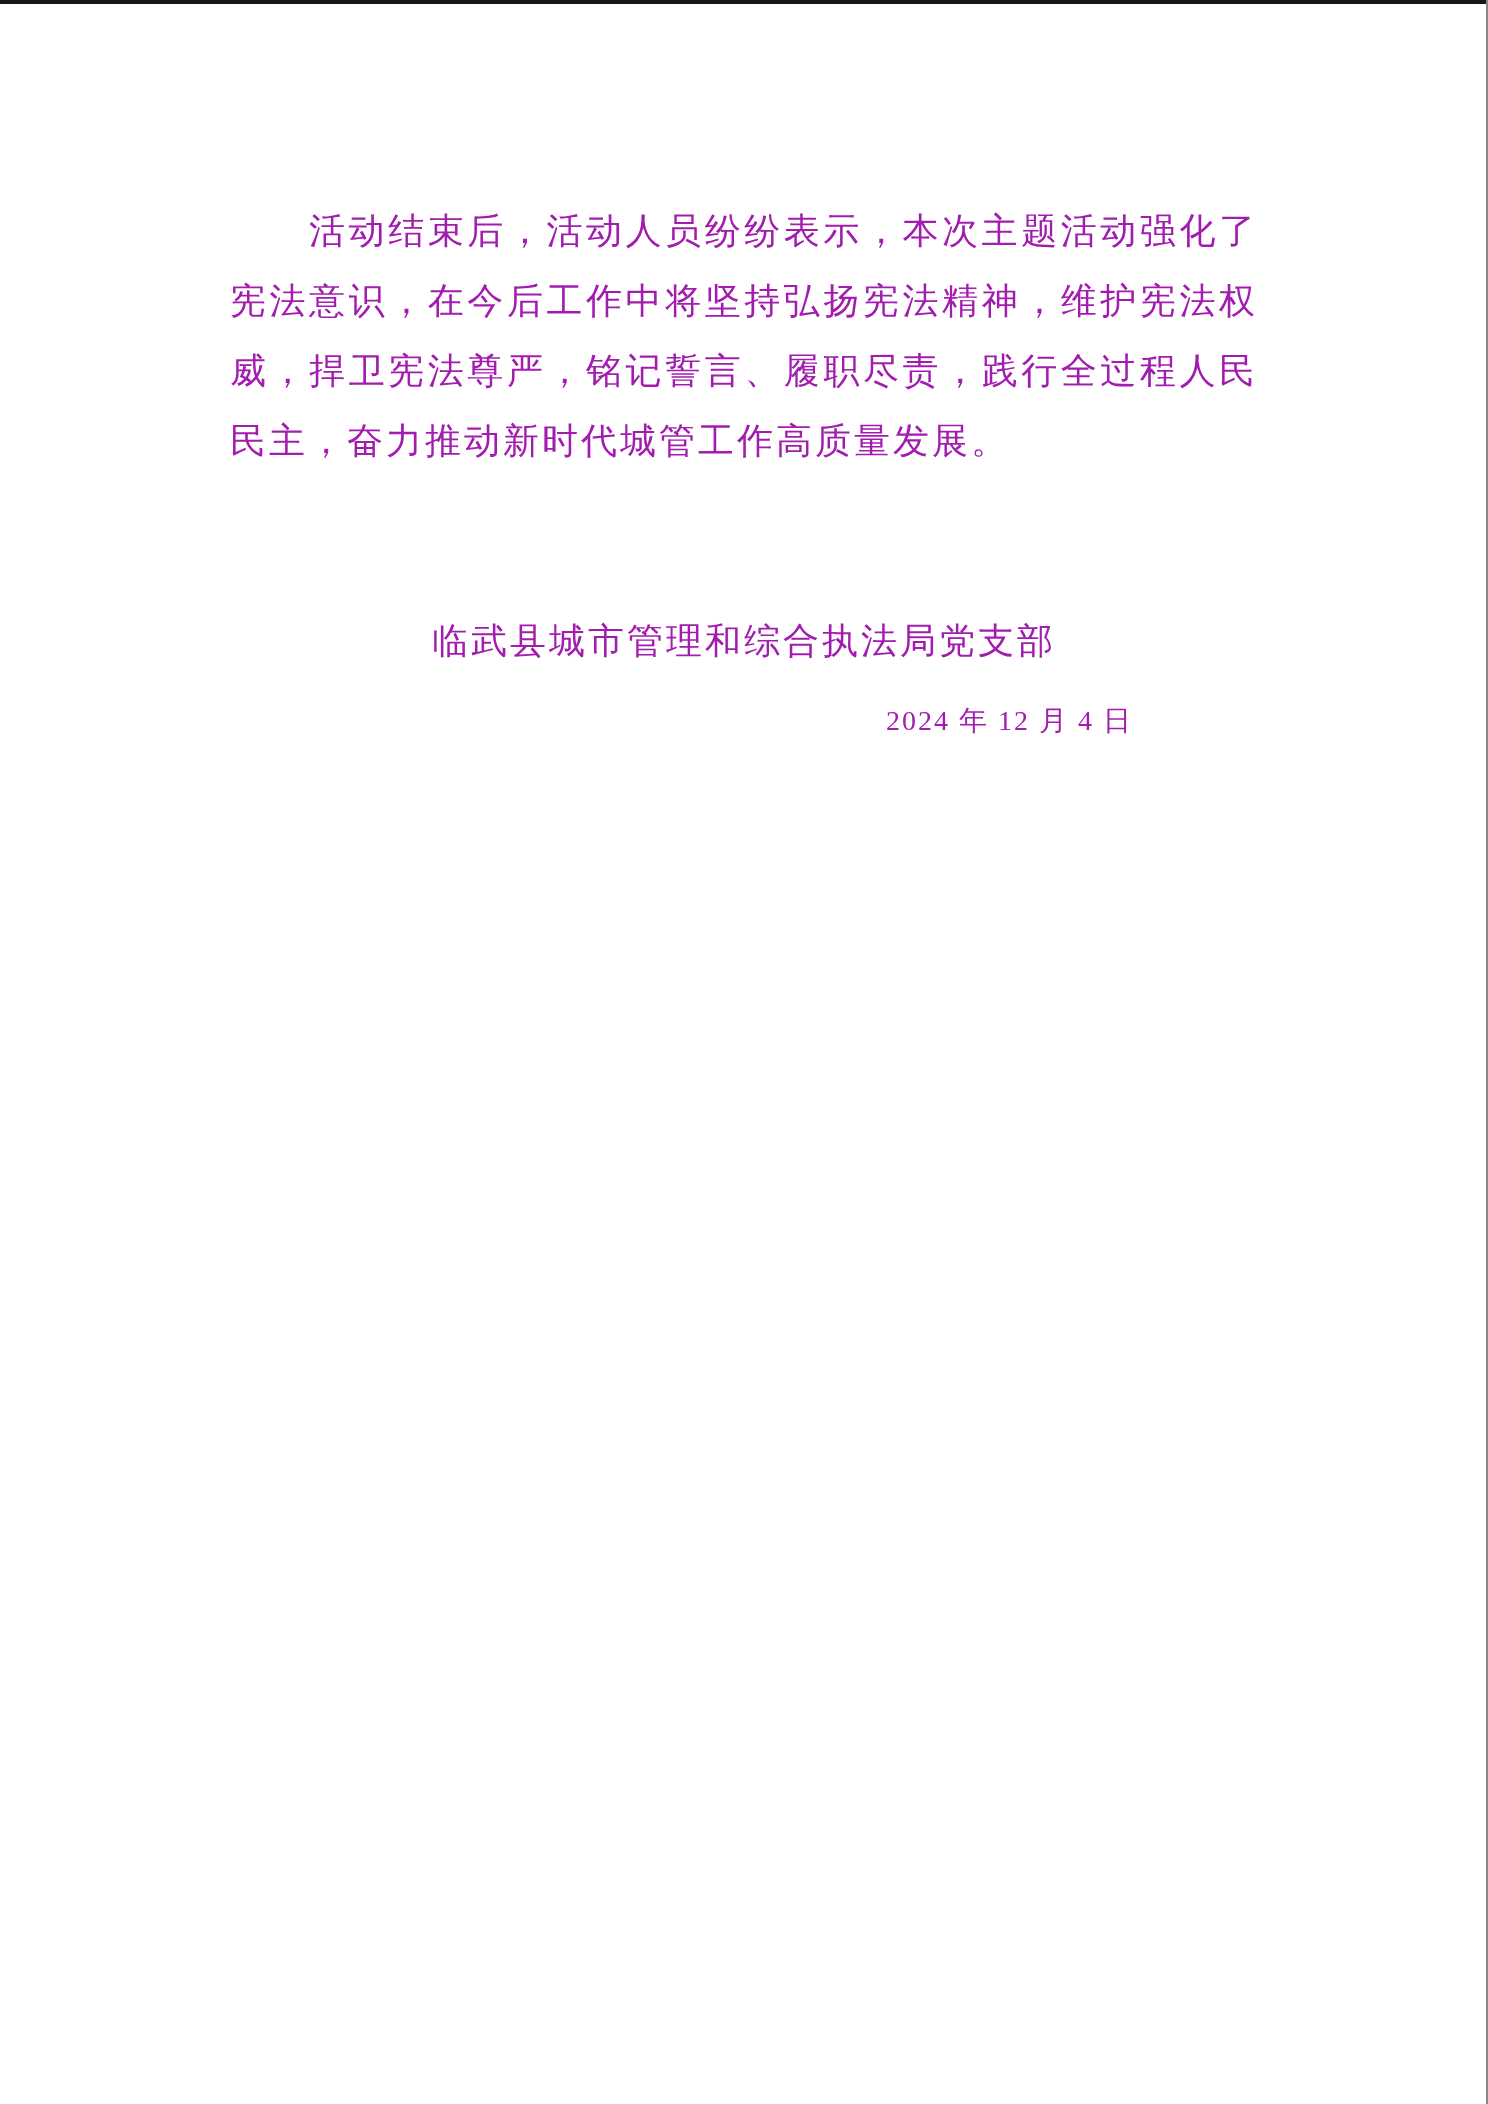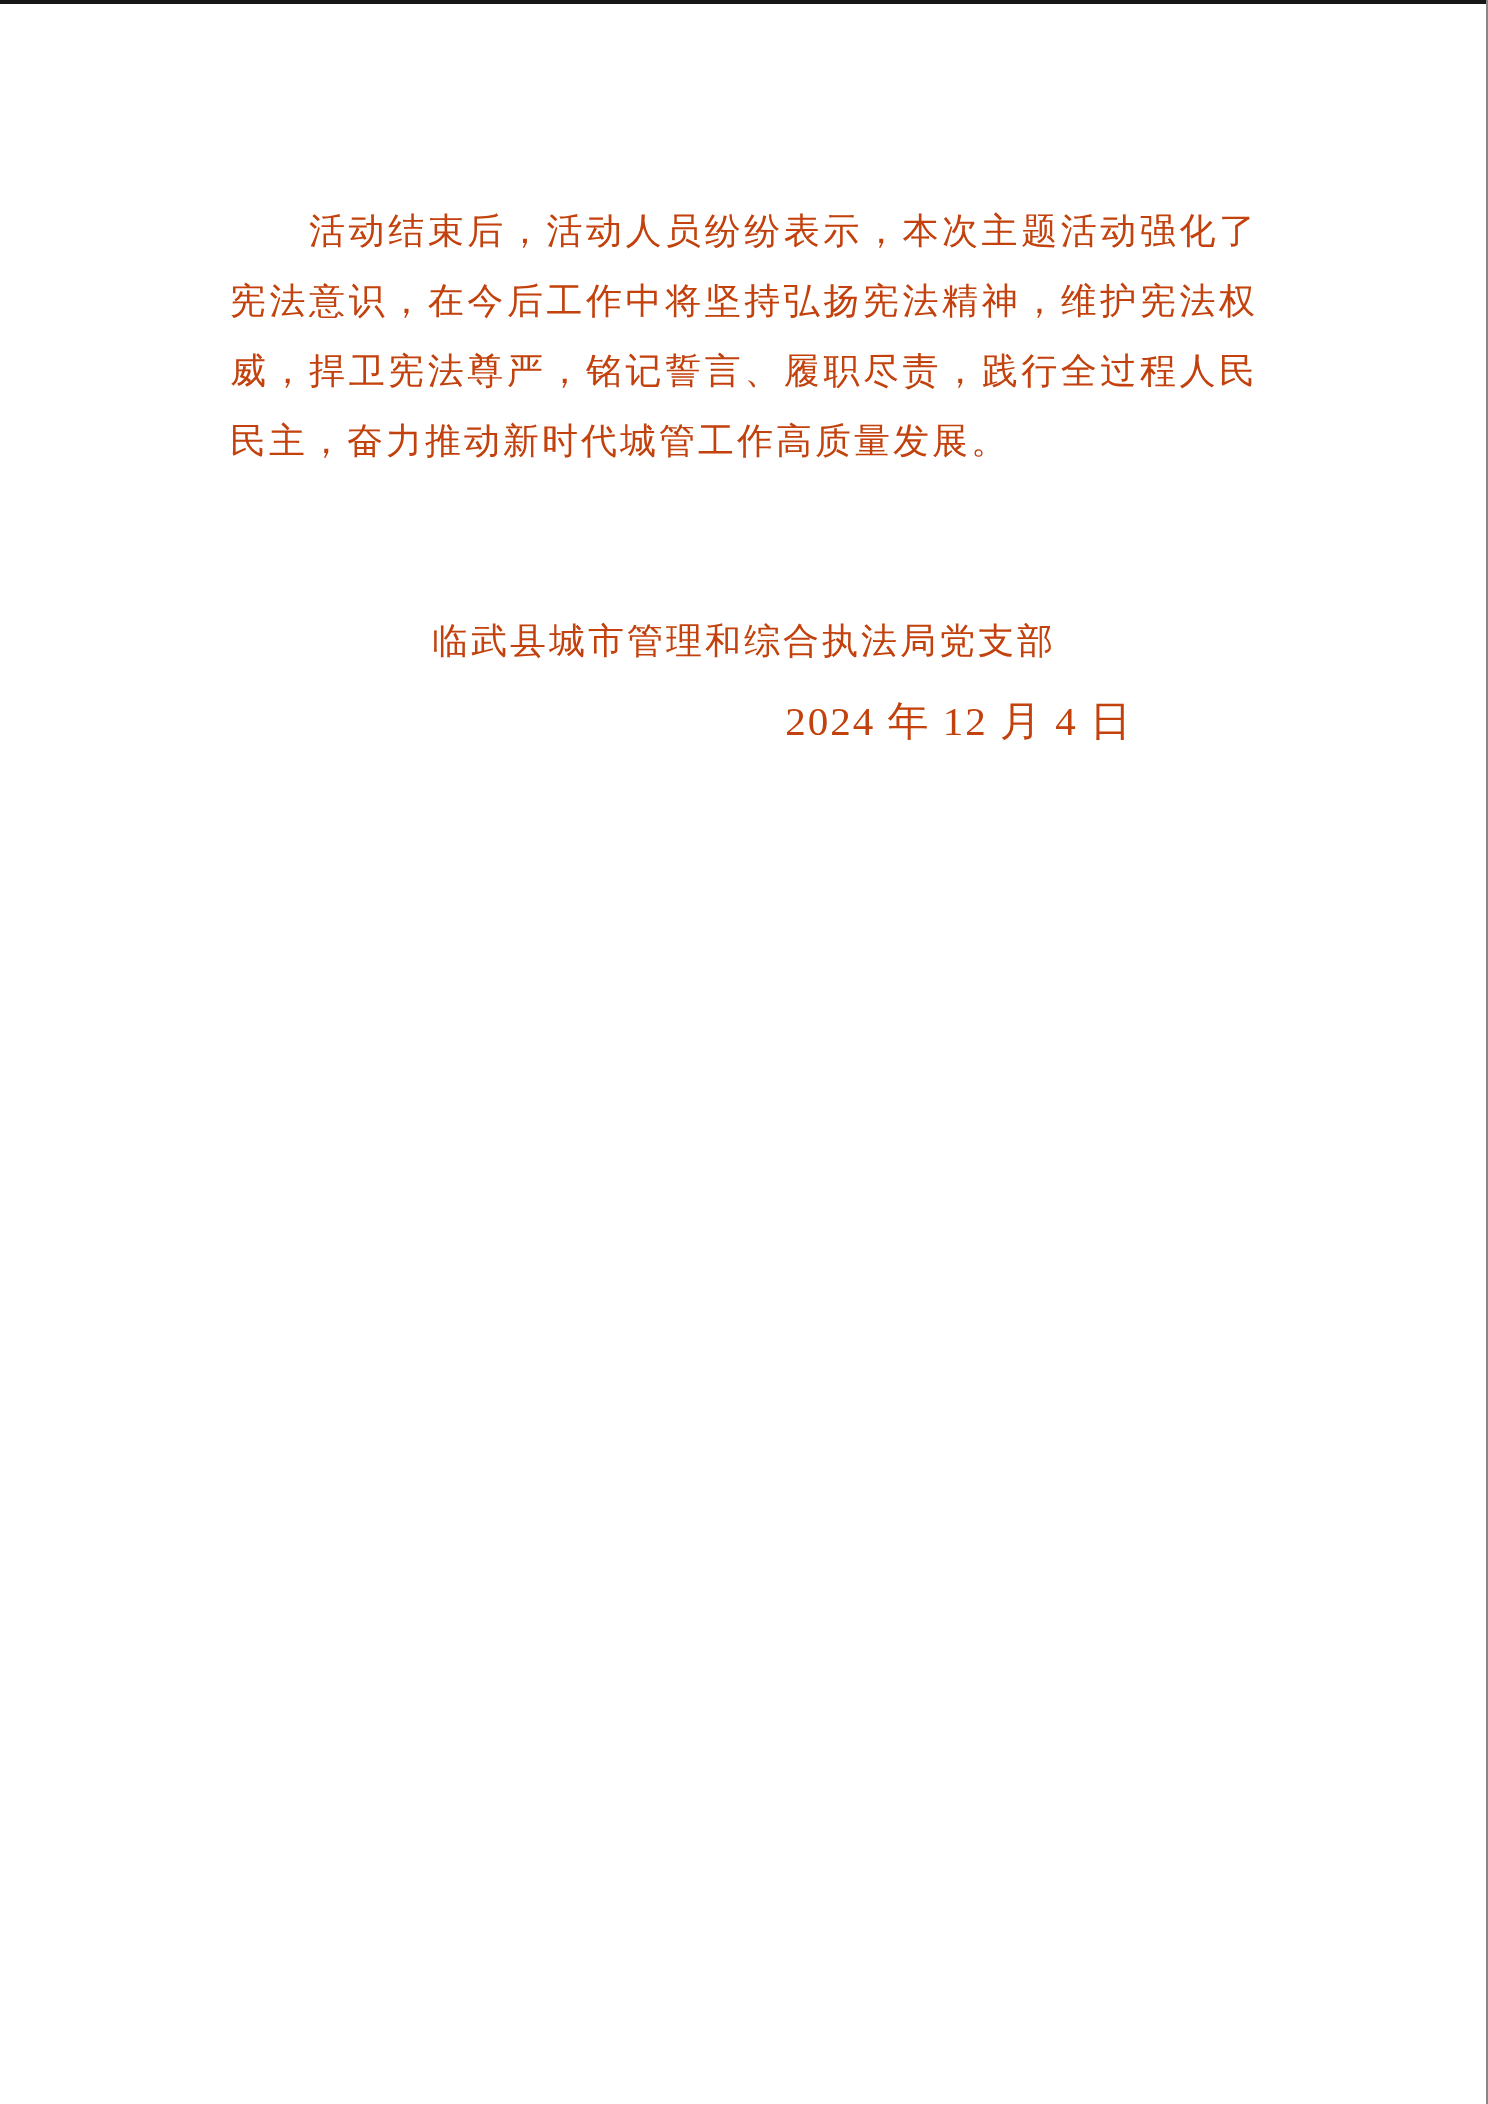--- a/index.html
+++ b/index.html
@@ -7,21 +7,21 @@
     padding: 0;
     background: #ffffff;
   }
   .page {
     position: relative;
     width: 1488px;
     height: 2104px;
     background: #ffffff;
     overflow: hidden;
     font-family: "Liberation Serif", "DejaVu Serif", serif;
-    color: #c2410c;
+    color: #a21caf;
   }
   .page-top-edge {
     position: absolute;
     top: 0;
     left: 0;
     width: 100%;
     height: 4px;
     background: #161616;
   }
   .page-right-edge {
@@ -49,21 +49,21 @@
   }
   .signature-line {
     margin-top: 130px;
     font-size: 36px;
     line-height: 70px;
     letter-spacing: 3px;
     text-align: center;
   }
   .date-line {
     margin-top: 10px;
-    font-size: 41px;
+    font-size: 28px;
     line-height: 70px;
     letter-spacing: 2px;
     text-align: right;
     padding-right: 125px;
   }
 </style>
 </head>
 <body>
 
 <div class="page">

